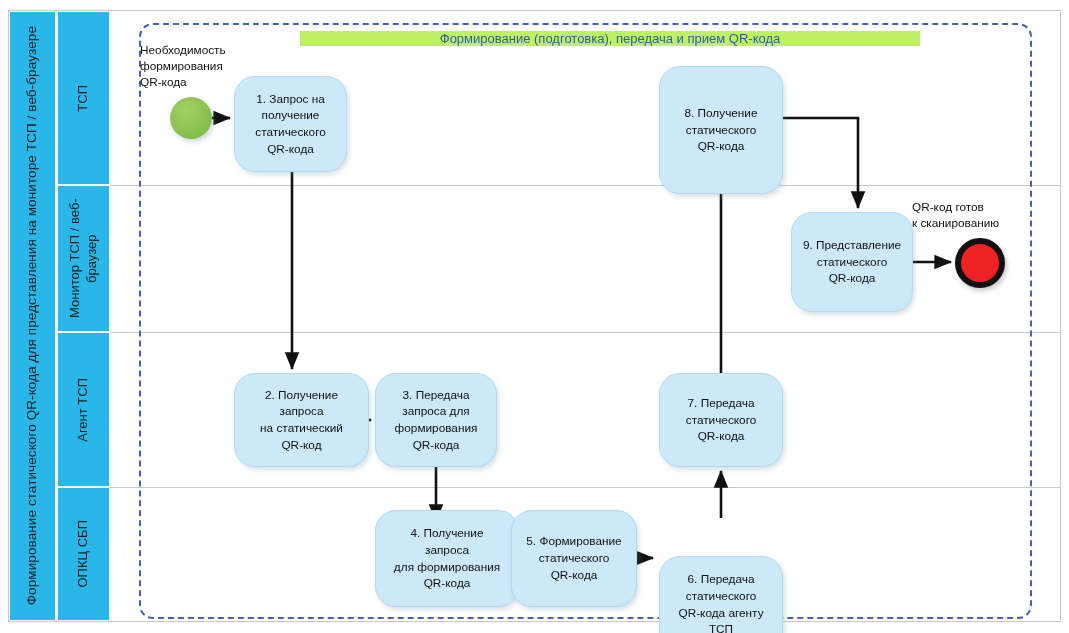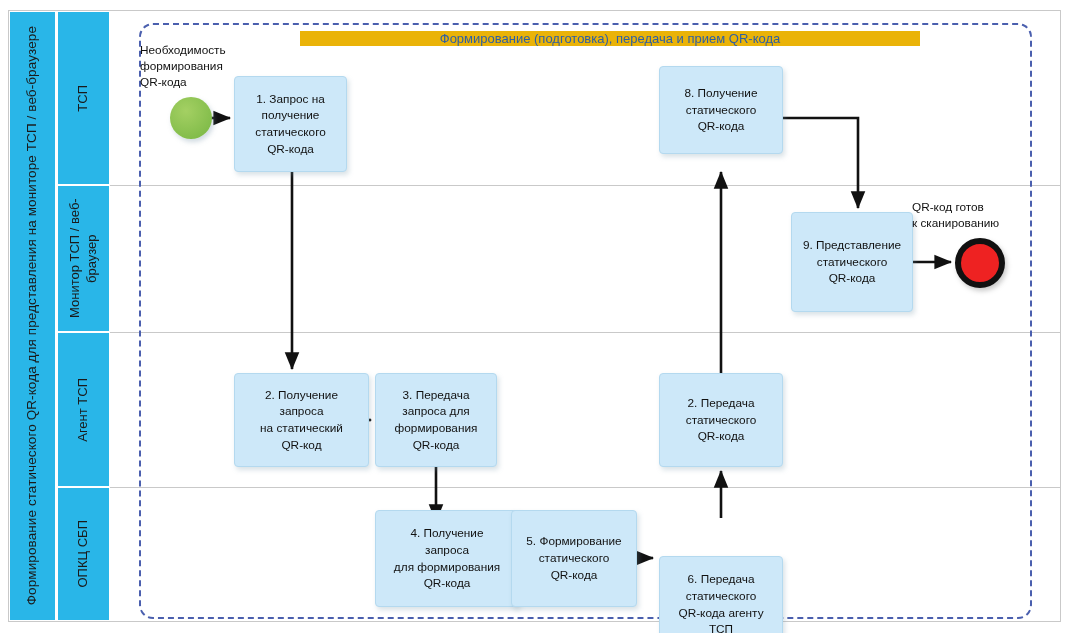--- a/index.html
+++ b/index.html
@@ -98,31 +98,31 @@
     pointer-events: none;
   }
   .subproc-title {
     position: absolute;
     left: 300px;
     top: 31px;
     width: 620px;
     text-align: center;
     font-size: 13px;
     color: #2e5fa3;
-    background: #eab308;
+    background: #bef264;
     padding: 0 6px;
     box-sizing: border-box;
   }
 
   
   .task {
     position: absolute;
     background: #cde8f9;
     border: 1px solid #b4d9ef;
-    border-radius: 4px;
+    border-radius: 21px;
     box-sizing: border-box;
     display: flex;
     align-items: center;
     justify-content: center;
     text-align: center;
     font-size: 11.8px;
     color: #111111;
     line-height: 1.42;
     padding: 3px 5px;
     box-shadow: 2px 3px 5px rgba(120,150,170,0.28);
@@ -246,24 +246,24 @@
 запроса
 для формирования
 QR-кода</div>
   <div class="task" style="left:511px;top:510px;width:126px;height:97px;">5. Формирование
 статического
 QR-кода</div>
   <div class="task" style="left:659px;top:510px;width:124px;height:97px;margin-top:46px;">6. Передача
 статического
 QR-кода агенту
 ТСП</div>
-  <div class="task" style="left:659px;top:373px;width:124px;height:94px;">2. Передача
-статического
-QR-кода</div>
-  <div class="task" style="left:659px;top:66px;width:124px;height:88px;">8. Получение
+  <div class="task" style="left:659px;top:373px;width:124px;height:94px;">7. Передача
+статического
+QR-кода</div>
+  <div class="task" style="left:659px;top:66px;width:124px;height:128px;">8. Получение
 статического
 QR-кода</div>
   <div class="task" style="left:791px;top:212px;width:122px;height:100px;">9. Представление
 статического
 QR-кода</div>
 
   <div class="free-label" style="left:912px;top:199px;width:132px;">QR-код готов
 к сканированию</div>
   <div class="end-event" style="left:955px;top:238px;width:50px;height:50px;"></div>
 

